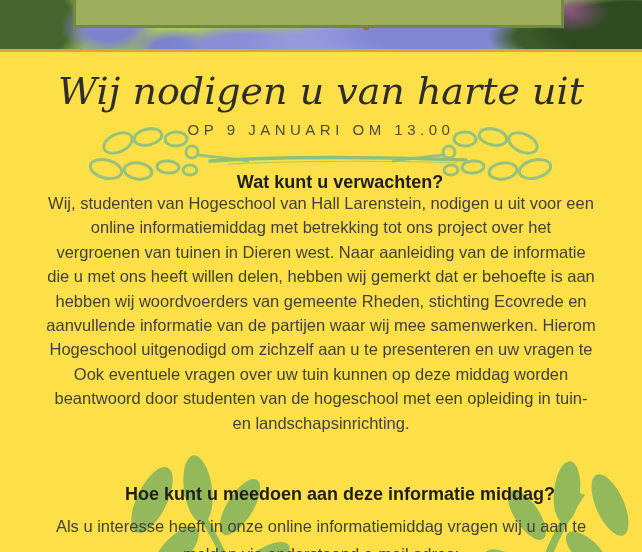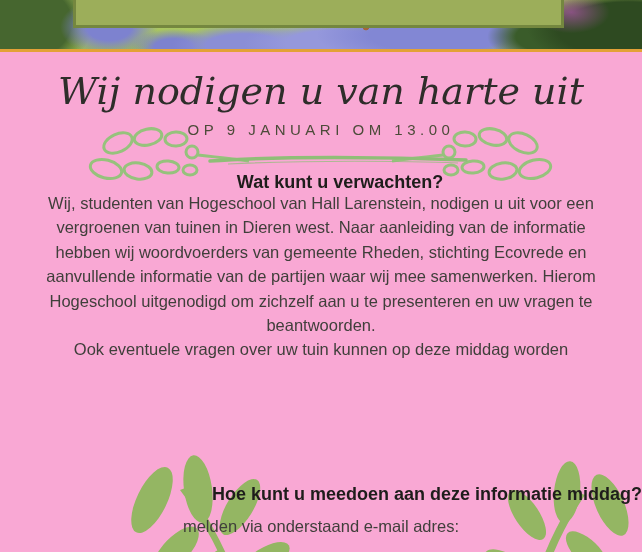--- a/index.html
+++ b/index.html
@@ -3,21 +3,21 @@
 <meta charset="utf-8">
 <style>
   html, body { margin: 0; padding: 0; background: #ffffff; }
   * { box-sizing: border-box; }
 
   .poster {
     position: relative;
     width: 642px;
     height: 552px;
     overflow: hidden;
-    background: #f9a8d4;
+    background: #fde047;
     font-family: "Liberation Sans", sans-serif;
   }
 
   
   .photo {
     position: absolute;
     left: 0; top: 0;
     width: 642px; height: 52px;
     border-bottom: 3px solid #e3a137;
     background:
@@ -66,21 +66,21 @@
     color: #4c4b39;
   }
 
   .heading {
     font-size: 18px;
     font-weight: bold;
     color: #1e1d1b;
     padding-left: 38px;
   }
   .heading-1 { top: 117px; }
-  .heading-2 { top: 429px; text-align: right; }
+  .heading-2 { top: 429px; }
 
   .paragraph {
     font-size: 16.5px;
     color: #403f3b;
   }
   .paragraph div { white-space: nowrap; }
   .paragraph-1 { top: 136px; line-height: 24.4px; }
   .paragraph-2 { top: 458px; line-height: 27.5px; }
 
   
@@ -155,26 +155,30 @@
         <ellipse cx="112" cy="118" rx="10" ry="24" transform="rotate(12 112 118)"></ellipse>
       </g>
     </svg>
 
     <div class="block title">Wij nodigen u van harte uit</div>
     <div class="block date-line">OP 9 JANUARI OM 13.00</div>
 
     <div class="block heading heading-1">Wat kunt u verwachten?</div>
     <div class="block paragraph paragraph-1">
         <div>Wij, studenten van Hogeschool van Hall Larenstein, nodigen u uit voor een</div>
+        <div>online informatiemiddag met betrekking tot ons project over het</div>
         <div>vergroenen van tuinen in Dieren west. Naar aanleiding van de informatie</div>
+        <div>die u met ons heeft willen delen, hebben wij gemerkt dat er behoefte is aan</div>
         <div>hebben wij woordvoerders van gemeente Rheden, stichting Ecovrede en</div>
         <div>aanvullende informatie van de partijen waar wij mee samenwerken. Hierom</div>
         <div>Hogeschool uitgenodigd om zichzelf aan u te presenteren en uw vragen te</div>
-        <div>beantwoorden.</div>
         <div>Ook eventuele vragen over uw tuin kunnen op deze middag worden</div>
+        <div>beantwoord door studenten van de hogeschool met een opleiding in tuin-</div>
+        <div>en landschapsinrichting.</div>
       </div>
 
     <div class="block heading heading-2">Hoe kunt u meedoen aan deze informatie middag?</div>
     <div class="block paragraph paragraph-2">
+        <div>Als u interesse heeft in onze online informatiemiddag vragen wij u aan te</div>
         <div>melden via onderstaand e-mail adres:</div>
       </div>
   </div>
 </div>
 
 </body></html>

